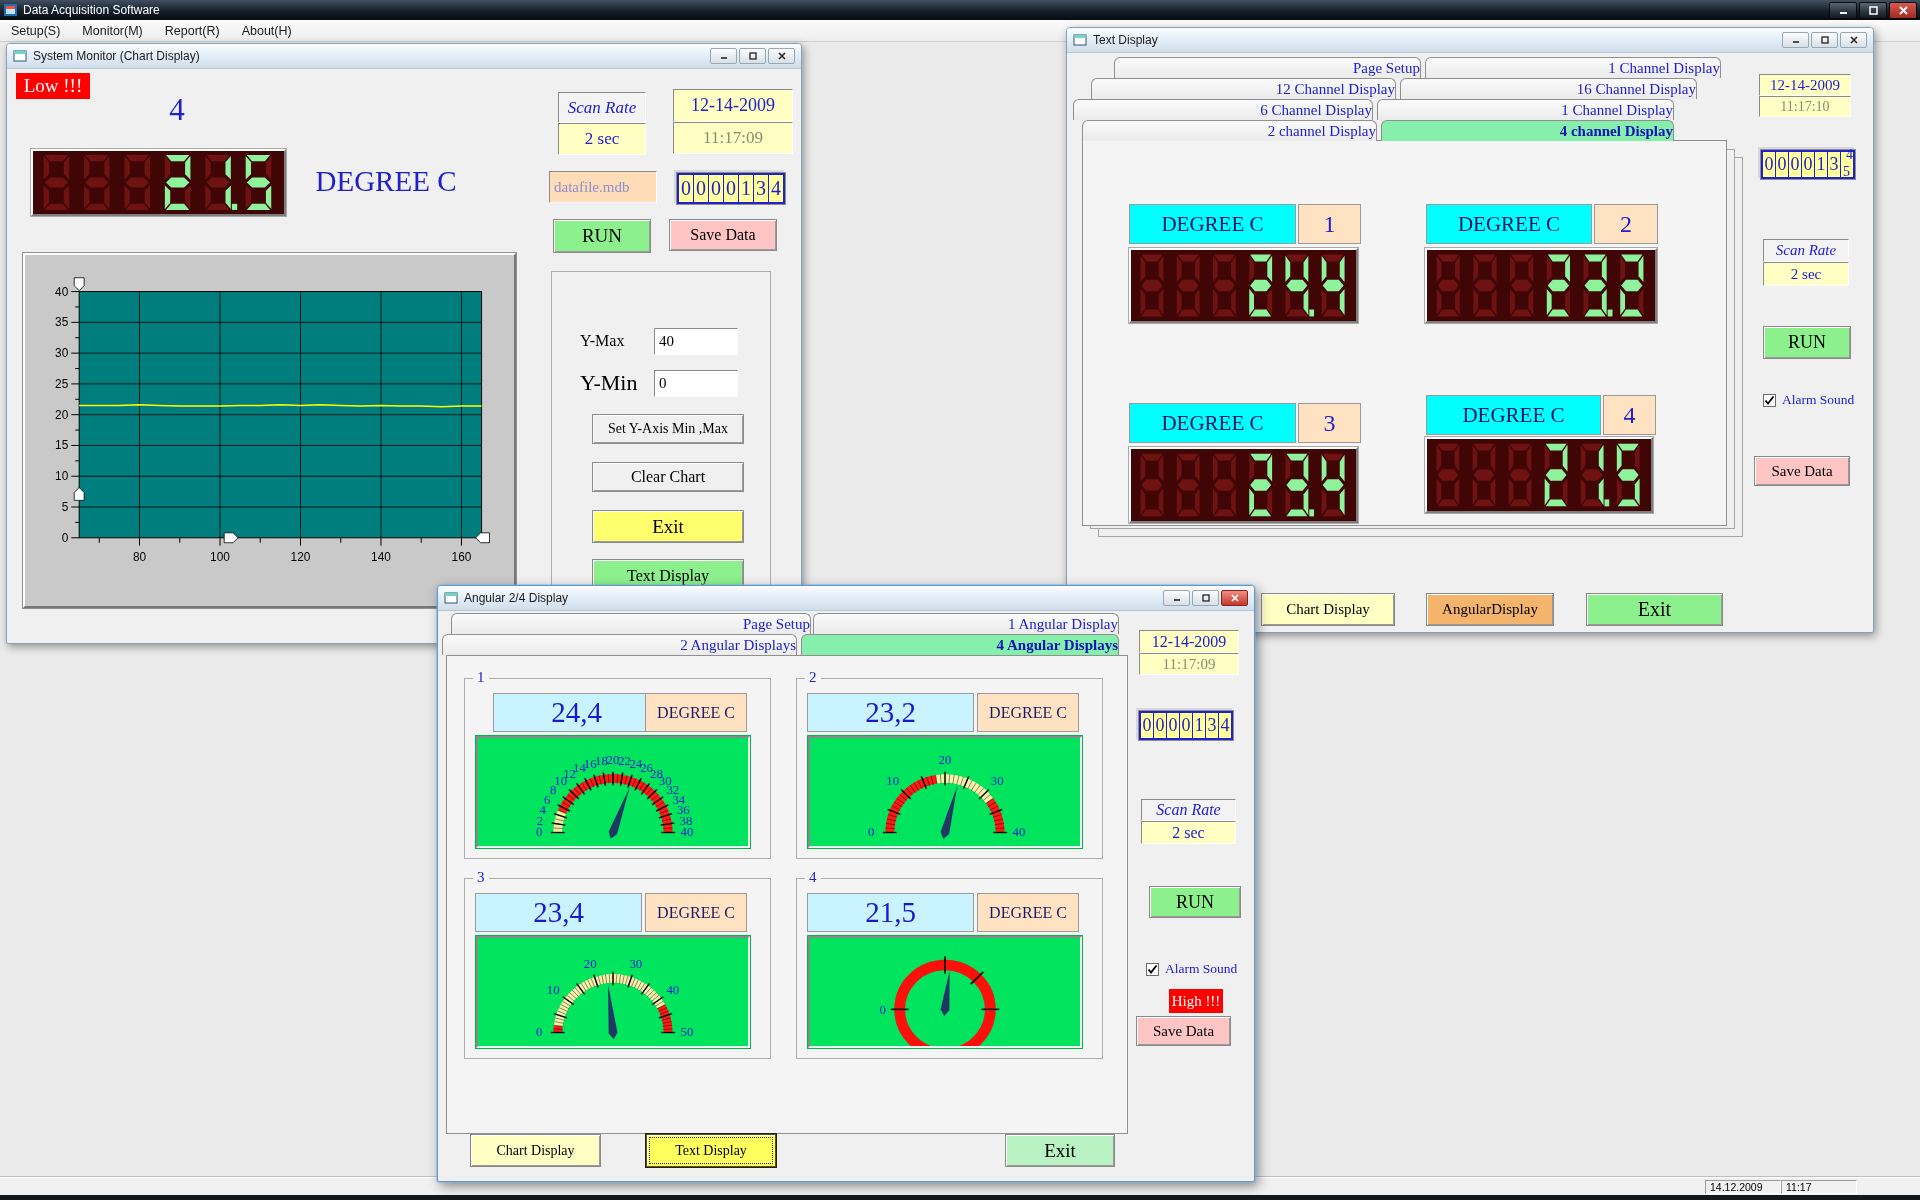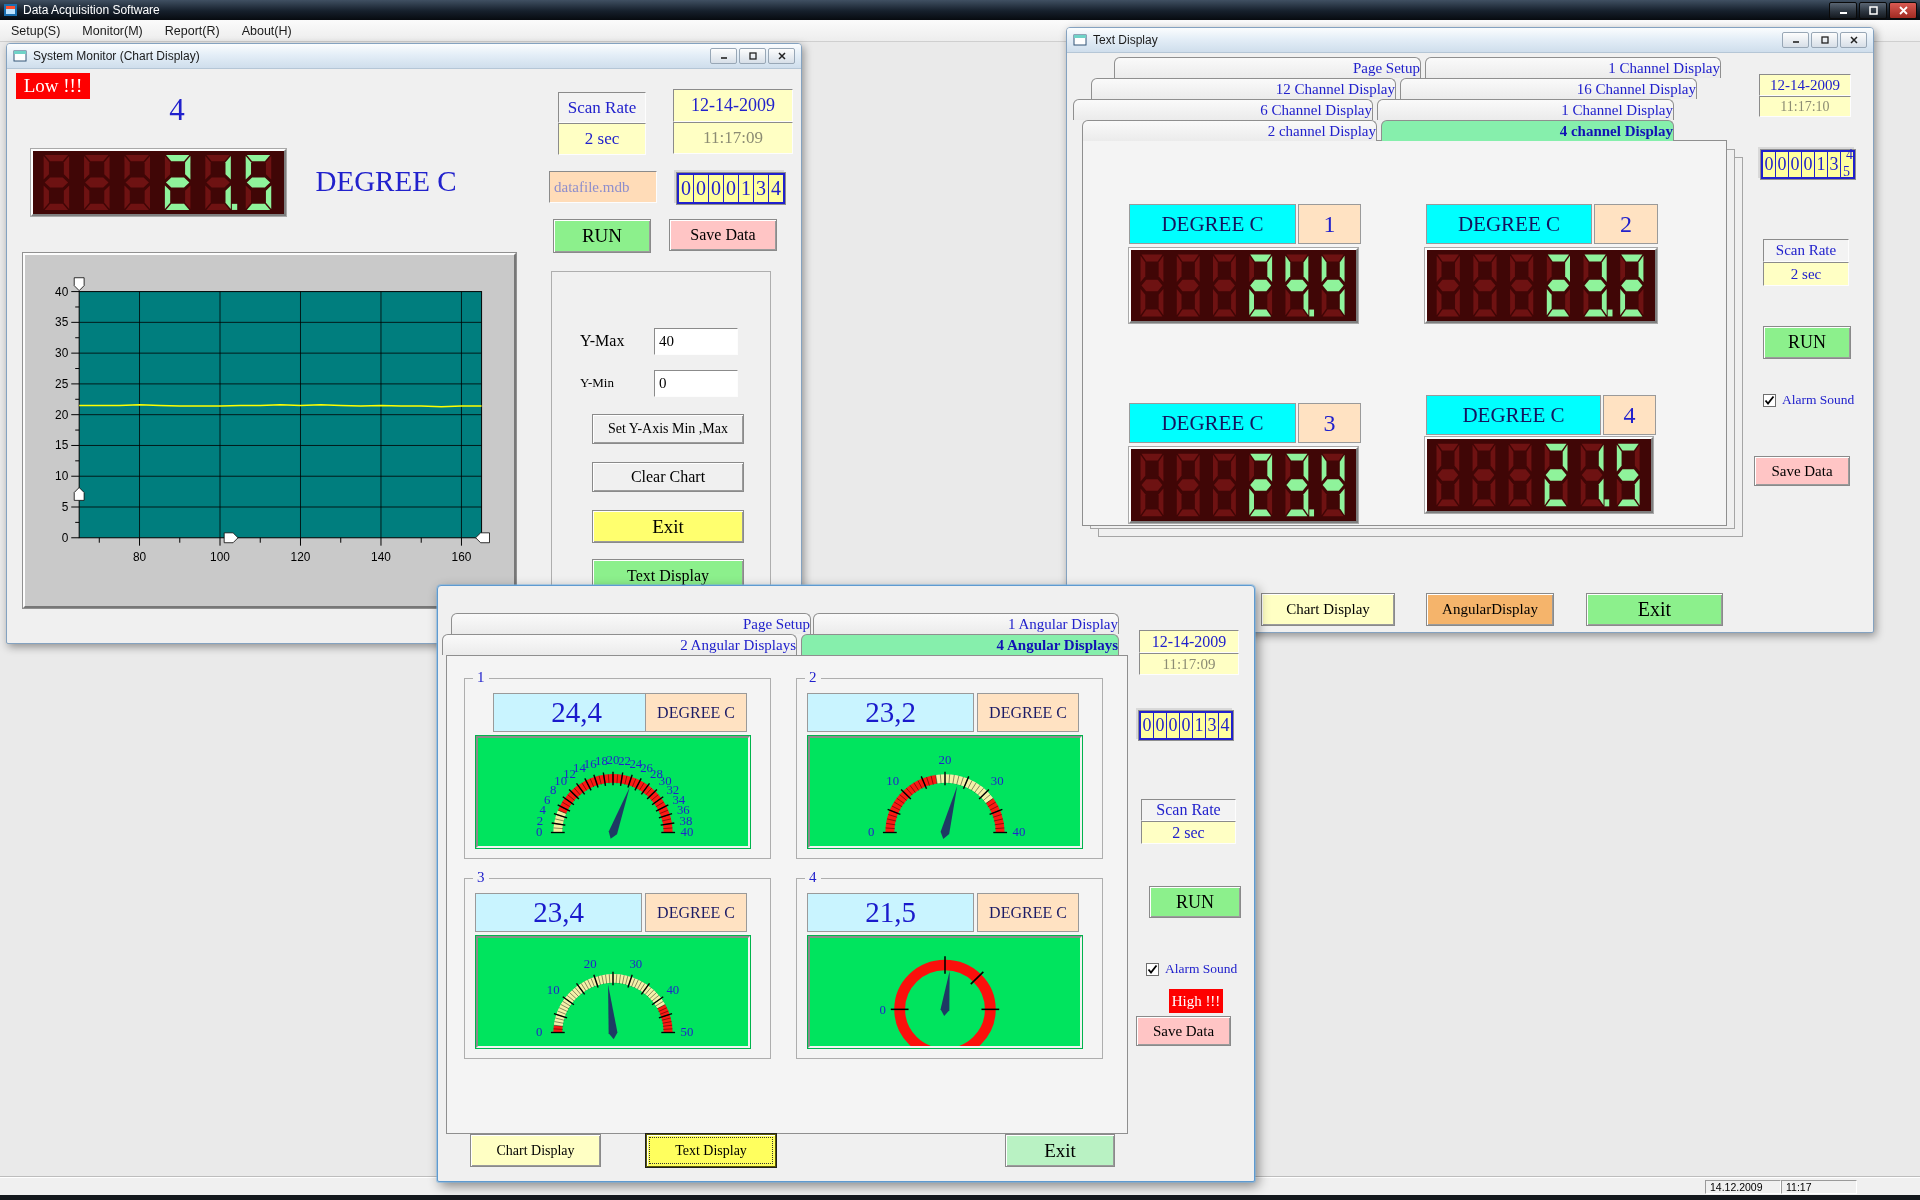--- a/index.html
+++ b/index.html
@@ -35,21 +35,21 @@
   .tb-btns{margin-left:auto;display:flex;gap:2px;}
   .tb-btn{width:25px;height:14px;display:flex;align-items:center;justify-content:center;
     background:linear-gradient(#fdfdfd,#d7dfe8);border:1px solid #98a7b6;border-radius:2px;}
   .tb-btn.red{background:linear-gradient(#ef8e84,#c23a2c);border-color:#8c2016;}
   
   .sunken{border:1px solid;border-color:#8b8b8b #fdfdfd #fdfdfd #8b8b8b;box-sizing:border-box;}
   .btn{position:absolute;display:flex;align-items:center;justify-content:center;
     border:1px solid #8a8a8a;box-shadow:inset 1px 1px 0 #ffffff,inset -1px -1px 0 #9b9b9b;
     color:#000;box-sizing:border-box;cursor:default;}
   .yellowbox{background:#FFFFC4;color:#2121CC;}
-  .graybox{background:#F3F3F3;color:#2121CC;}
+  .graybox{background:#F3F3F3;color:#2121CC;font-style:italic;}
   .lbl-box{position:absolute;display:flex;align-items:center;justify-content:center;box-sizing:border-box;}
   .badge{position:absolute;background:#FE0000;color:#fff;display:flex;align-items:center;justify-content:center;}
   .sevenseg{position:absolute;background:#400606;border:2px solid;border-color:#fdfdfd #7e7e7e #7e7e7e #fdfdfd;
     box-shadow:0 0 0 1px #a9a9a9;box-sizing:border-box;}
   .cnt{position:absolute;display:flex;border:2px solid #2121CC;box-shadow:0 0 0 1px #8f8f8f,-2px -2px 0 1px #d9d9d9;}
   .cnt-cell{width:14px;height:27px;background:#FFFF9E;border-left:1px solid #2121CC;color:#2121CC;
     font:20px/27px "Liberation Serif",serif;text-align:center;position:relative;}
   .cnt-cell:first-child{border-left:none;}
   .cnt-sm .cnt-cell{width:12px;height:25px;font-size:18px;line-height:25px;}
   .cnt-split i{position:absolute;top:-4px;right:0;font-style:normal;font-size:14px;line-height:14px;}
@@ -271,21 +271,21 @@
         <span class="cnt-cell">0</span>
         <span class="cnt-cell">1</span>
         <span class="cnt-cell">3</span>
         <span class="cnt-cell">4</span>
       </div>
     <div class="btn" style="left:662px;top:175px;width:108px;height:32px;background:#FFC5C5;font-size:16px">Save Data</div>
 
     <div class="groupbox" style="left:544px;top:227px;width:220px;height:352px">
       <div class="lbl-box" style="left:28px;top:58px;width:66px;height:22px;color:#000;font-size:16px;justify-content:flex-start">Y-Max</div>
       <input class="numfield" style="left: 102px; top: 56px; width: 84px; height: 27px;" value="40">
-      <div class="lbl-box" style="left:28px;top:100px;width:66px;height:22px;color:#000;font-size:13px;justify-content:flex-start">Y-Min</div>
+      <div class="lbl-box" style="left:28px;top:100px;width:66px;height:22px;color:#000;font-size:22px;justify-content:flex-start">Y-Min</div>
       <input class="numfield" style="left: 102px; top: 98px; width: 84px; height: 27px;" value="0">
       <div class="btn" style="left:40px;top:142px;width:152px;height:30px;background:#F0F0F0;font-size:14px">Set Y-Axis Min ,Max</div>
       <div class="btn" style="left:40px;top:190px;width:152px;height:30px;background:#F0F0F0;font-size:16px">Clear Chart</div>
       <div class="btn" style="left:40px;top:238px;width:152px;height:33px;background:#FFFF6E;font-size:19px">Exit</div>
       <div class="btn" style="left:40px;top:287px;width:152px;height:33px;background:#8CF08C;font-size:16px">Text Display</div>
       <div class="btn" style="left:40px;top:334px;width:152px;height:33px;background:#F5B46B;font-size:16px">Angular Display</div>
     </div>
   </div>
 
   <div class="win" style="left:1066px;top:27px;width:808px;height:606px;z-index:2">
@@ -545,20 +545,44 @@
       <span>Alarm Sound</span>
     </div>
     <div class="btn" style="left:687px;top:428px;width:96px;height:30px;background:#FFC5C5;font-size:15px">Save Data</div>
 
     <div class="btn" style="left:194px;top:565px;width:134px;height:33px;background:#FFFFC4;font-size:15px;z-index:2">Chart Display</div>
     <div class="btn" style="left:359px;top:565px;width:128px;height:33px;background:#F5B46B;font-size:15px;z-index:2">AngularDisplay</div>
     <div class="btn" style="left:519px;top:565px;width:137px;height:33px;background:#8CF08C;font-size:20px;z-index:2">Exit</div>
   </div>
 
   <div class="win active" style="left:437px;top:585px;width:818px;height:597px;z-index:3">
+    <div class="win-tb">
+      <svg class="winicon" width="14" height="12">
+          <rect x="1" y="1" width="12" height="10" fill="#fff" stroke="#335577"></rect>
+          <rect x="1" y="1" width="12" height="3" fill="#6fd3c8"></rect>
+        </svg>
+      <span>Angular 2/4 Display</span>
+      <div class="tb-btns">
+        <div class="tb-btn">
+            <svg width="8" height="8">
+              <line x1="1" y1="6" x2="7" y2="6" stroke="#222" stroke-width="1.6"></line>
+            </svg>
+          </div>
+        <div class="tb-btn">
+            <svg width="8" height="8">
+              <rect x="1" y="1" width="6" height="6" fill="none" stroke="#222" stroke-width="1.3"></rect>
+            </svg>
+          </div>
+        <div class="tb-btn red">
+            <svg width="8" height="8">
+              <path d="M1,1 L7,7 M7,1 L1,7" stroke="#fff" stroke-width="1.6"></path>
+            </svg>
+          </div>
+      </div>
+    </div>
 
     <div class="tab" style="left:13px;top:27px;width:360px;z-index:1">Page Setup</div>
     <div class="tab" style="left:375px;top:27px;width:306px;z-index:1">1 Angular Display</div>
     <div class="tab" style="left:4px;top:48px;width:355px;z-index:2">2 Angular Displays</div>
     <div class="tab active" style="left:363px;top:48px;width:318px;z-index:2">4 Angular  Displays</div>
 
     <div class="page-panel" style="left:8px;top:69px;width:682px;height:479px;z-index:1"></div>
 
     <div class="groupbox" style="left:26px;top:92px;width:307px;height:181px;z-index:2">
       <span class="group-num">1</span>

